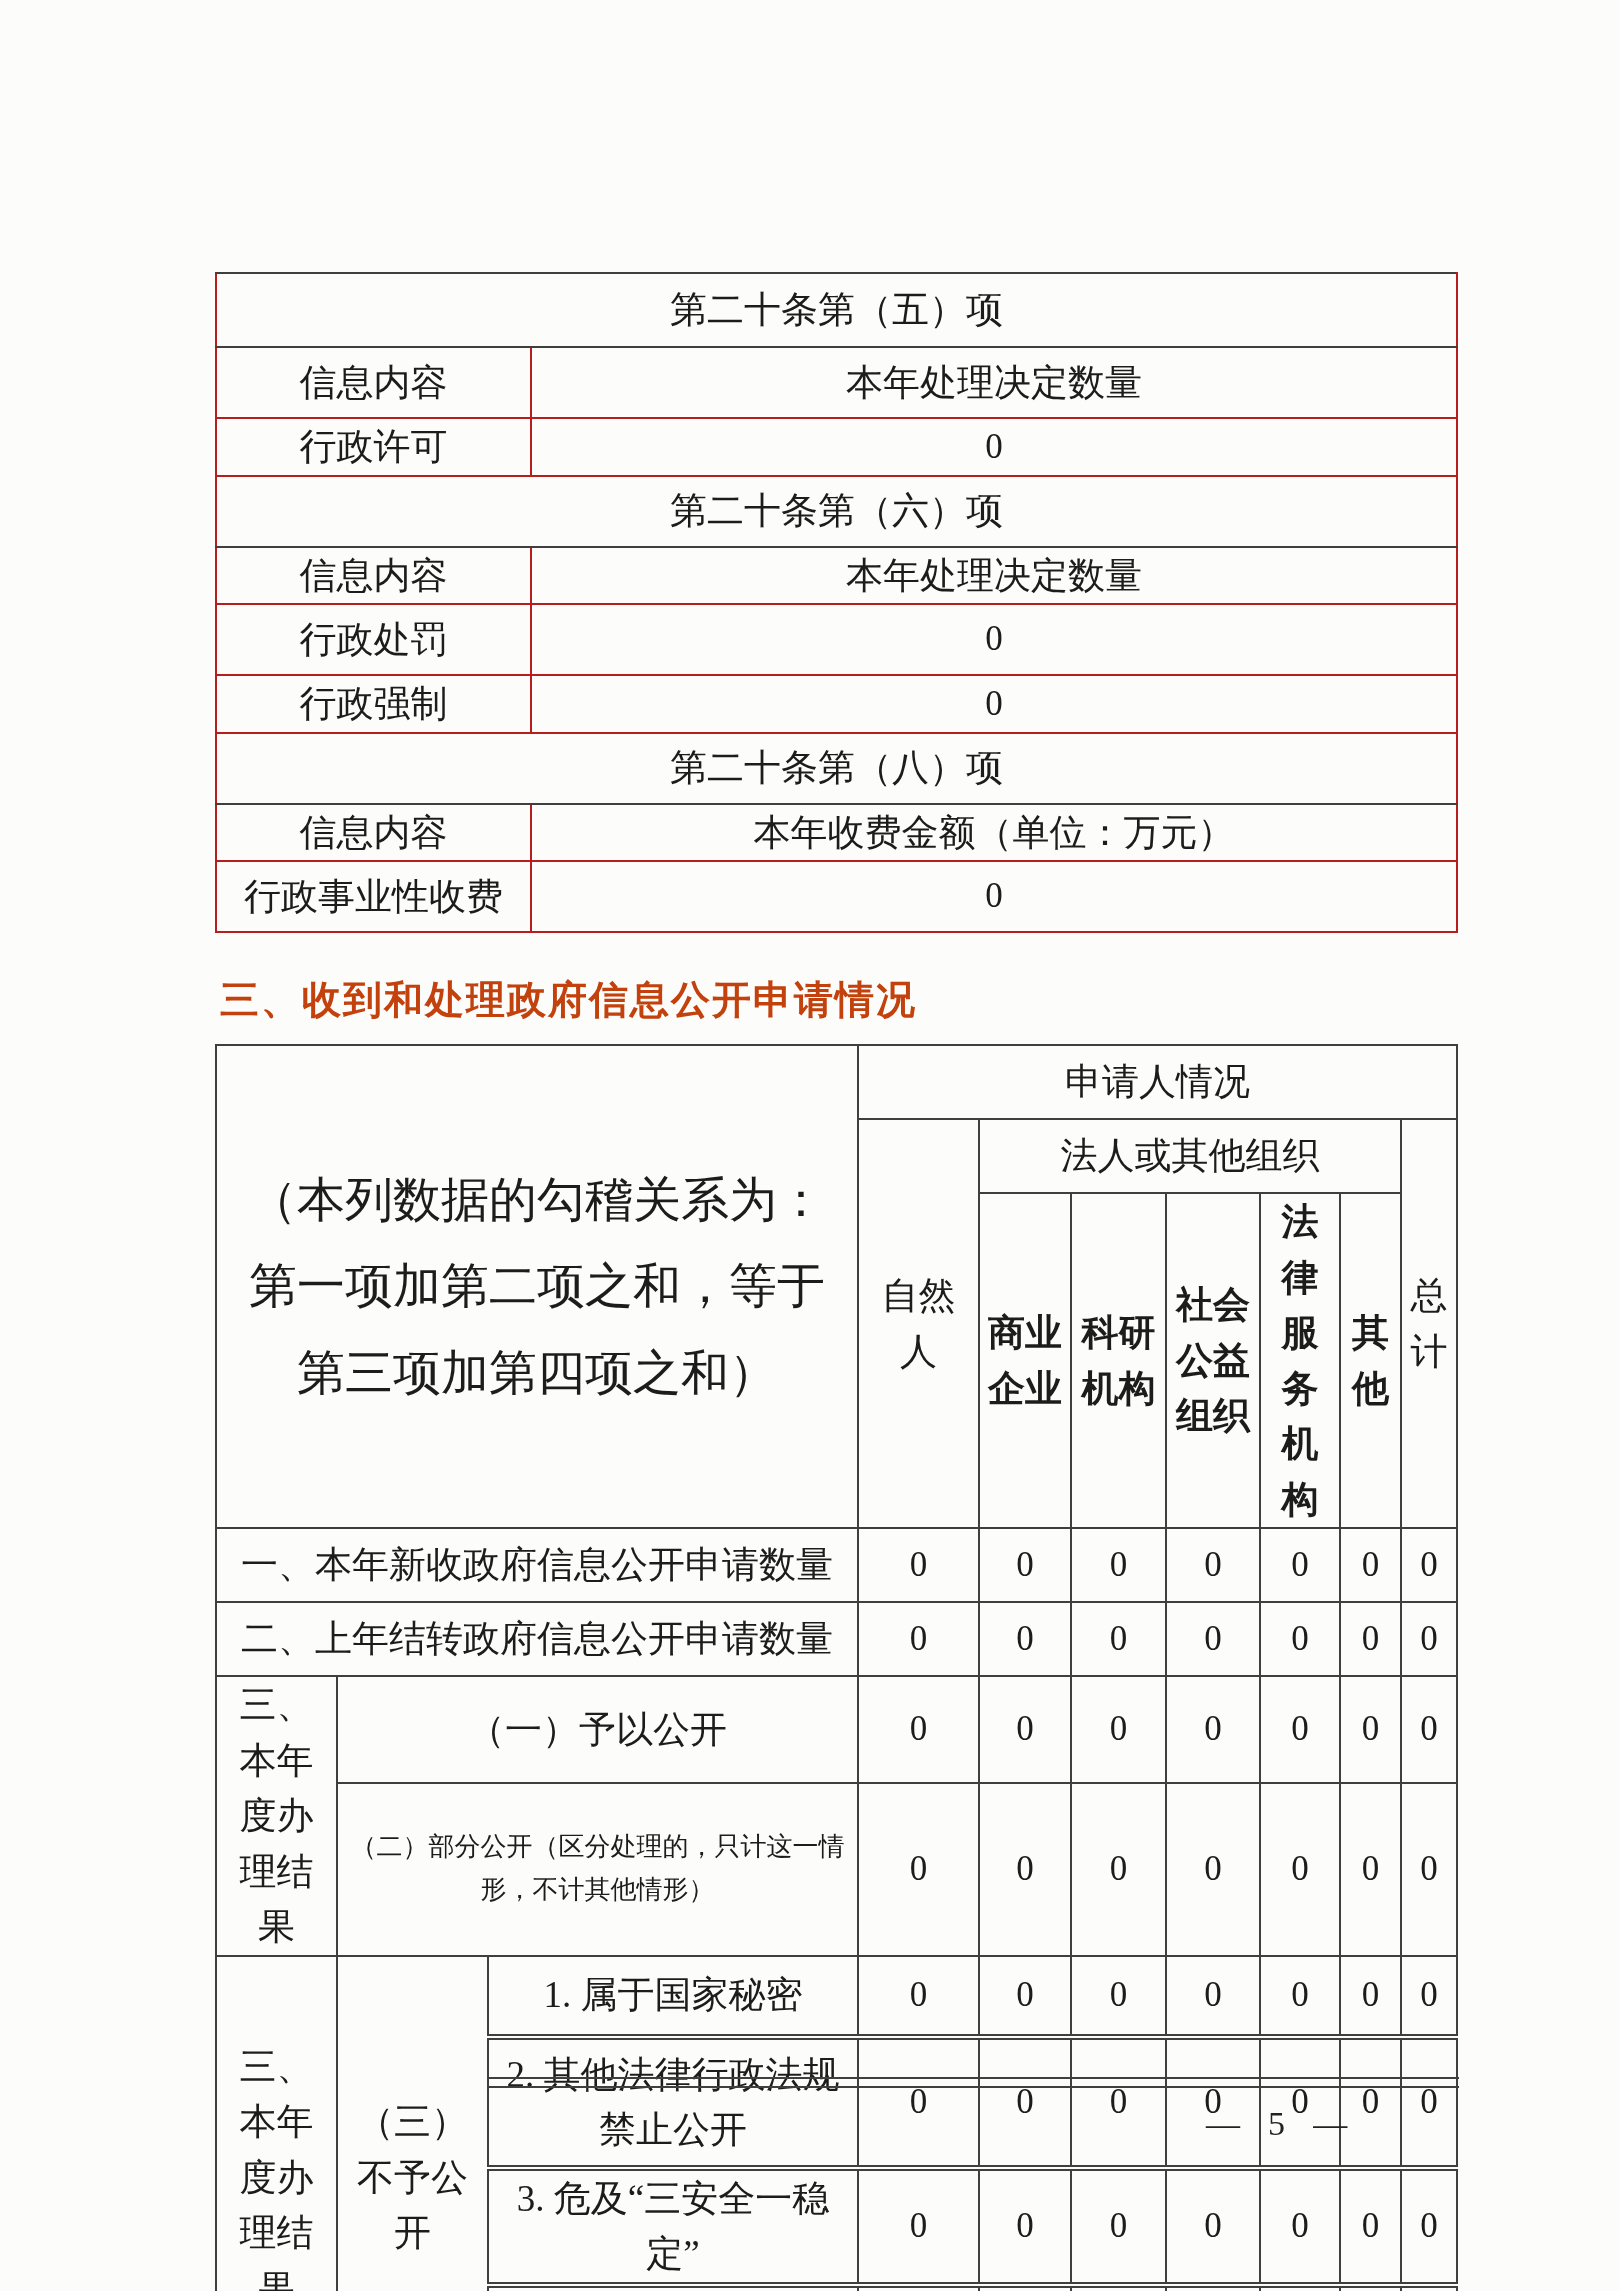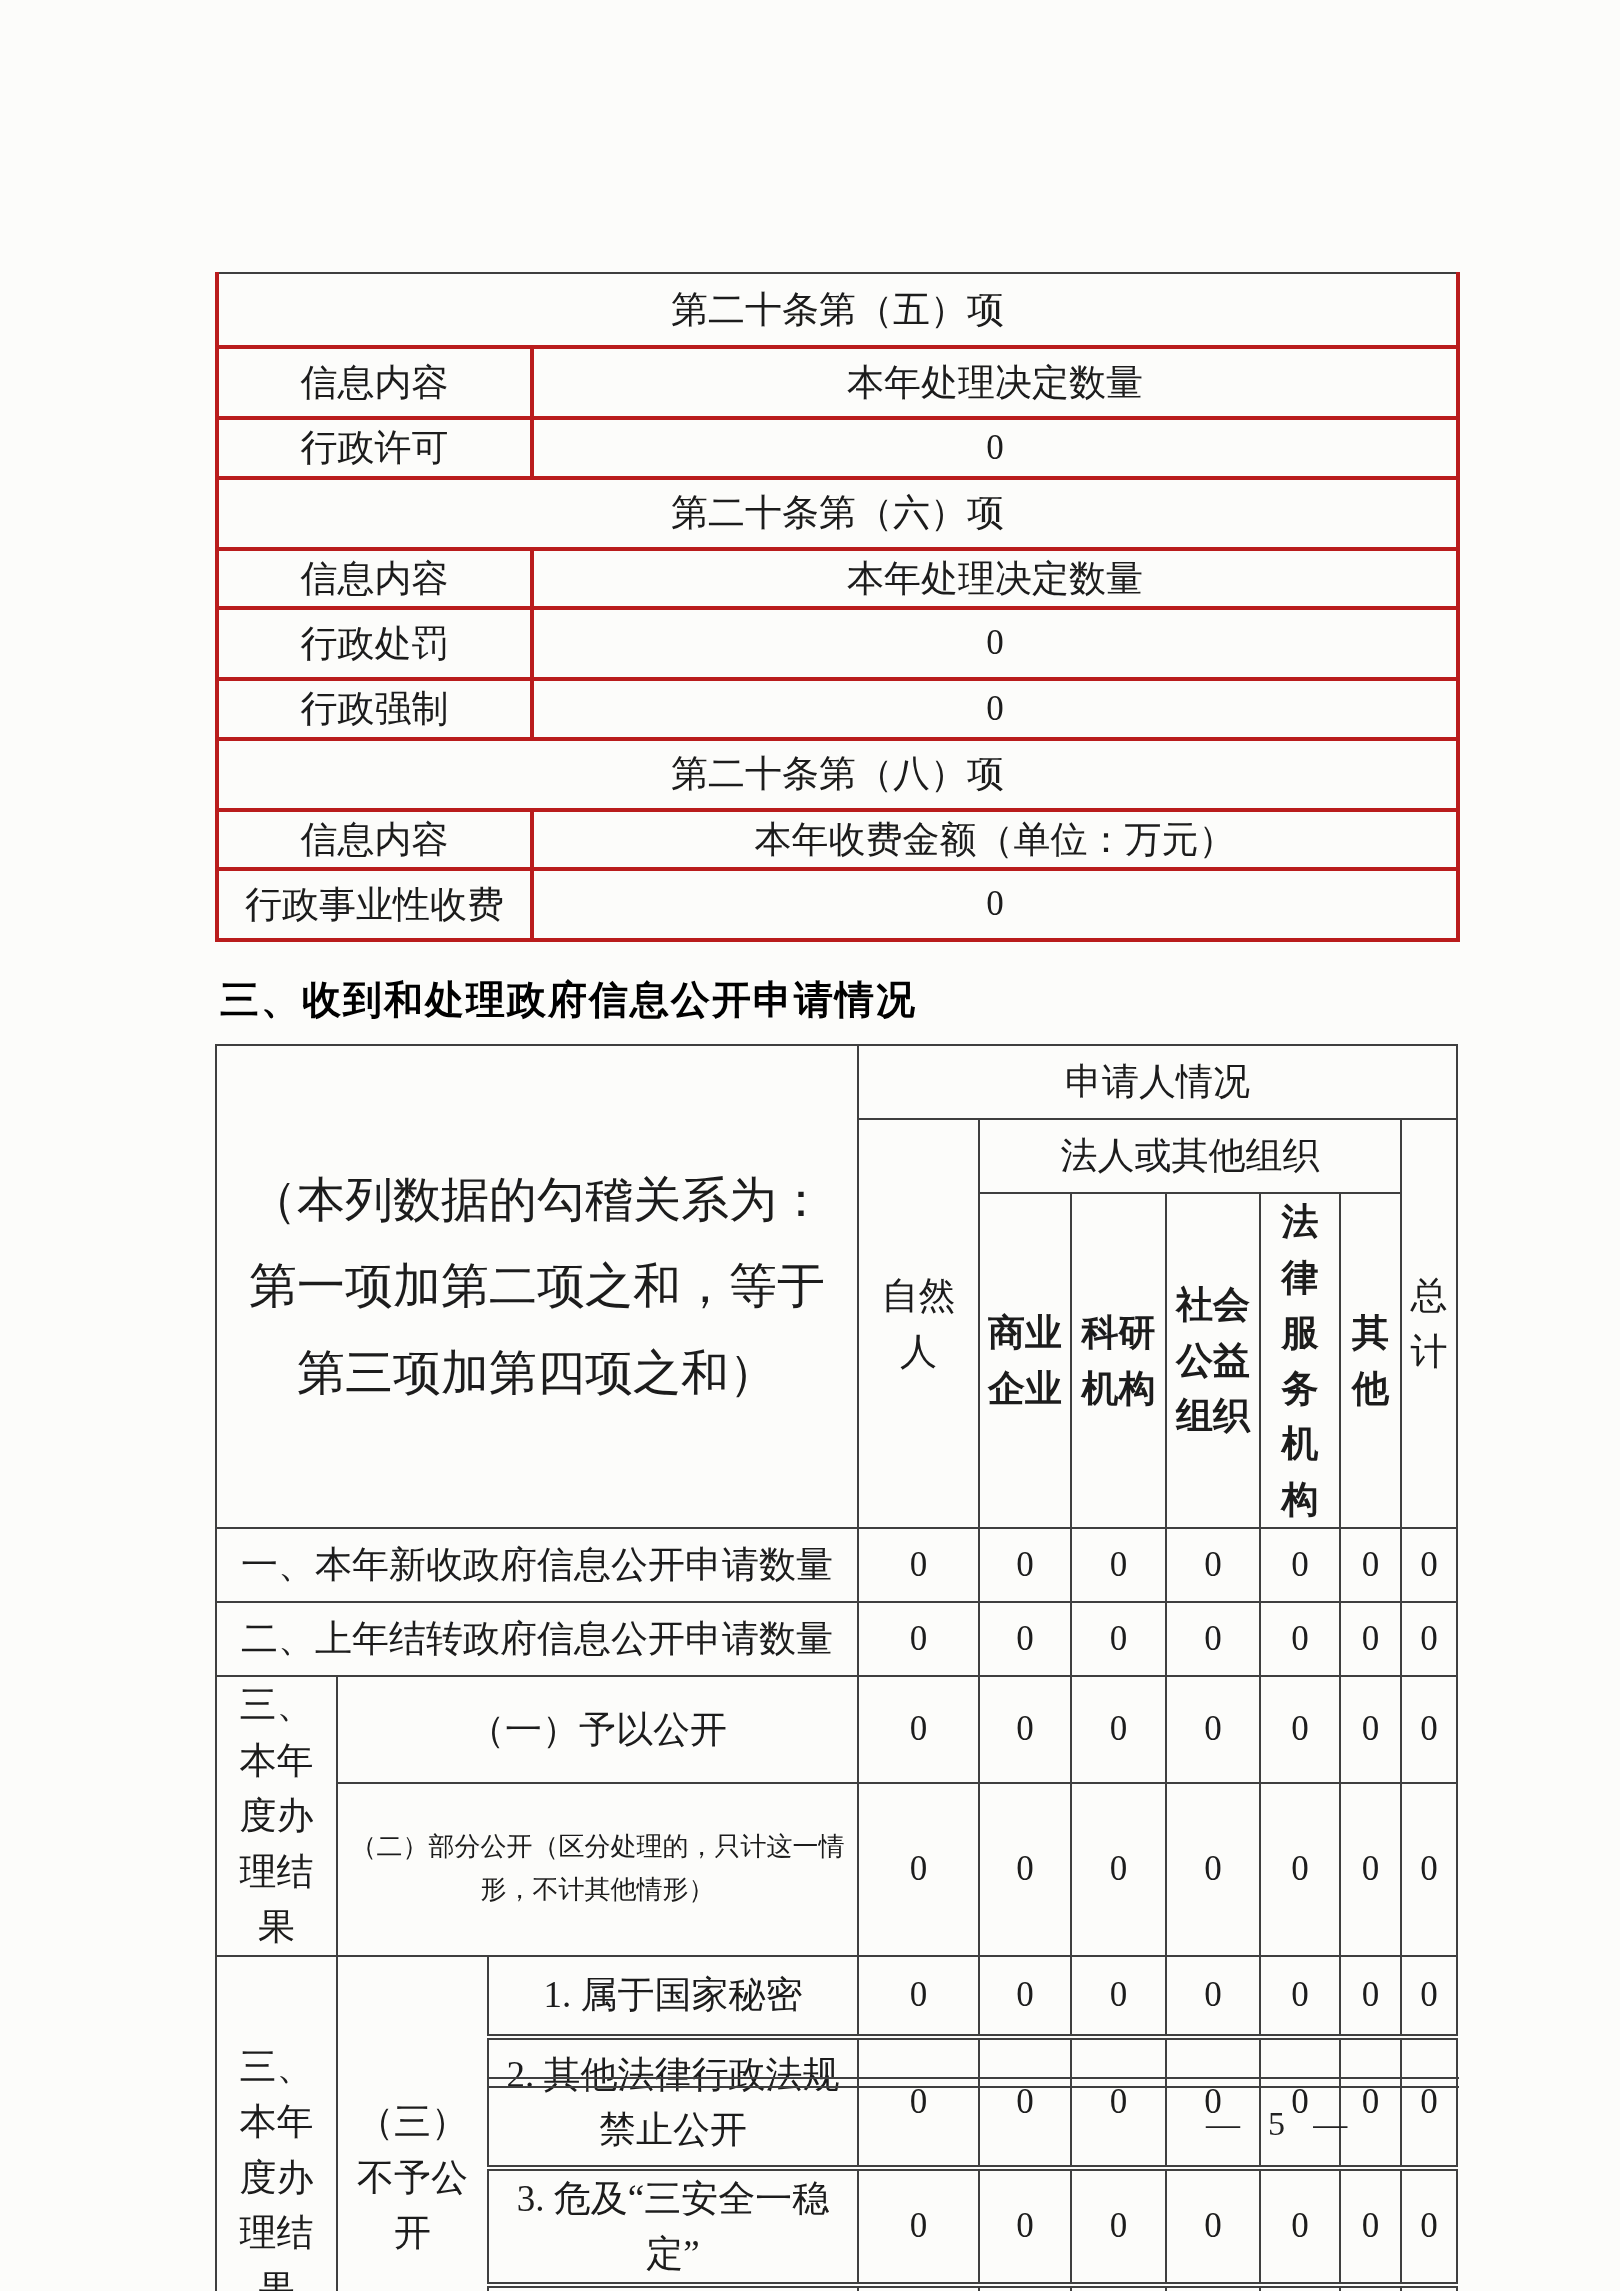--- a/index.html
+++ b/index.html
@@ -14,29 +14,29 @@
     background:#fcfcfa;overflow:hidden;
   }
   table{border-collapse:collapse;table-layout:fixed;}
   td{padding:0 5.9px;text-align:center;vertical-align:middle;
      overflow:hidden;line-height:1.5;}
   
   .t1{
     position:absolute;left:215px;top:272px;width:1241px;
     border:2.9px solid #3f3f3f;font-size:37px;
   }
-  .t1 td{border:4px solid #b91c1c;}
+  .t1 td{border:2px solid #b91c1c;}
   .t1 .sec{border-top:2.9px solid #3f3f3f;border-bottom:2.9px solid #3f3f3f;}
   .r76{height:74px}.r72{height:71px}.r73{height:52px}
   .num{font-size:35px;}
   
   .heading{
     position:absolute;left:220px;top:973px;width:1078px;
     font-family:Liberation Mono, monospace;
-    font-weight:bold;font-size:39px;letter-spacing:2px;color:#000000;
+    font-weight:bold;font-size:39px;letter-spacing:2px;color:#c2410c;
   }
   
   .t2{
     position:absolute;left:215px;top:1044px;width:1241px;
     border:2.9px solid #3f3f3f;font-size:37px;
   }
   .t2 td{border:2px solid #3f3f3f;}
   .note-cell{font-size:48px;line-height:1.8;padding:0 27.4px;}
   .hdrline td{border-bottom:2.9px solid #3f3f3f;font-weight:bold;}
   .dd{border-top:6.9px double #3f3f3f !important;}

